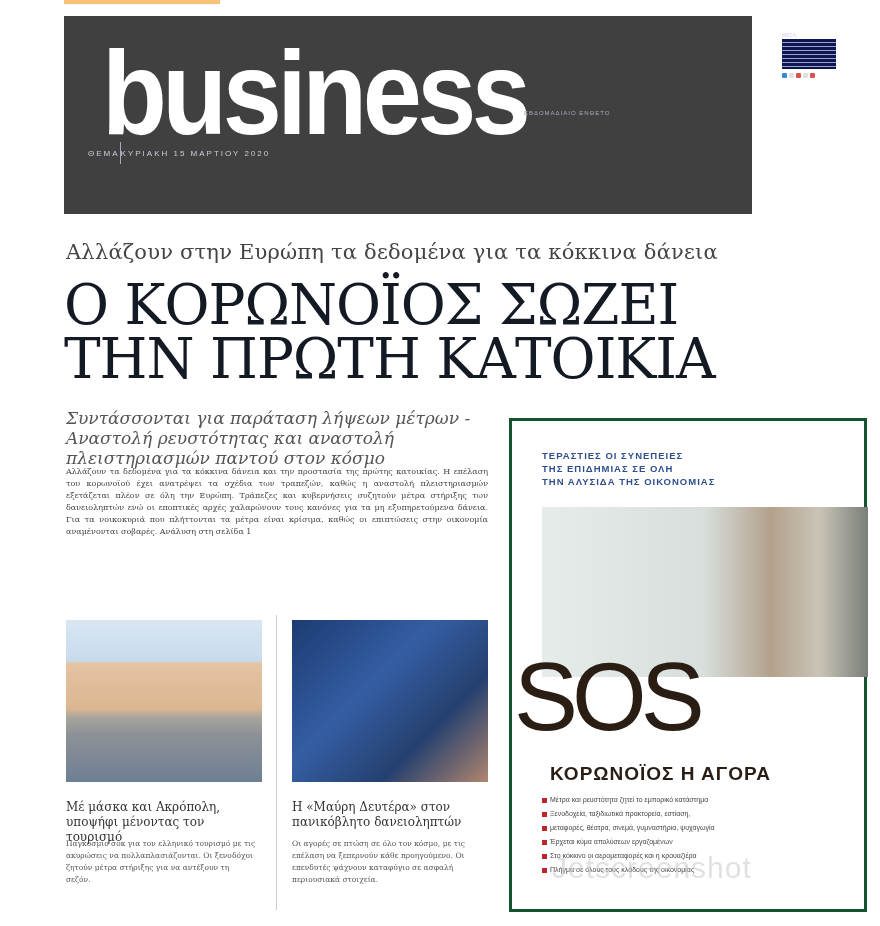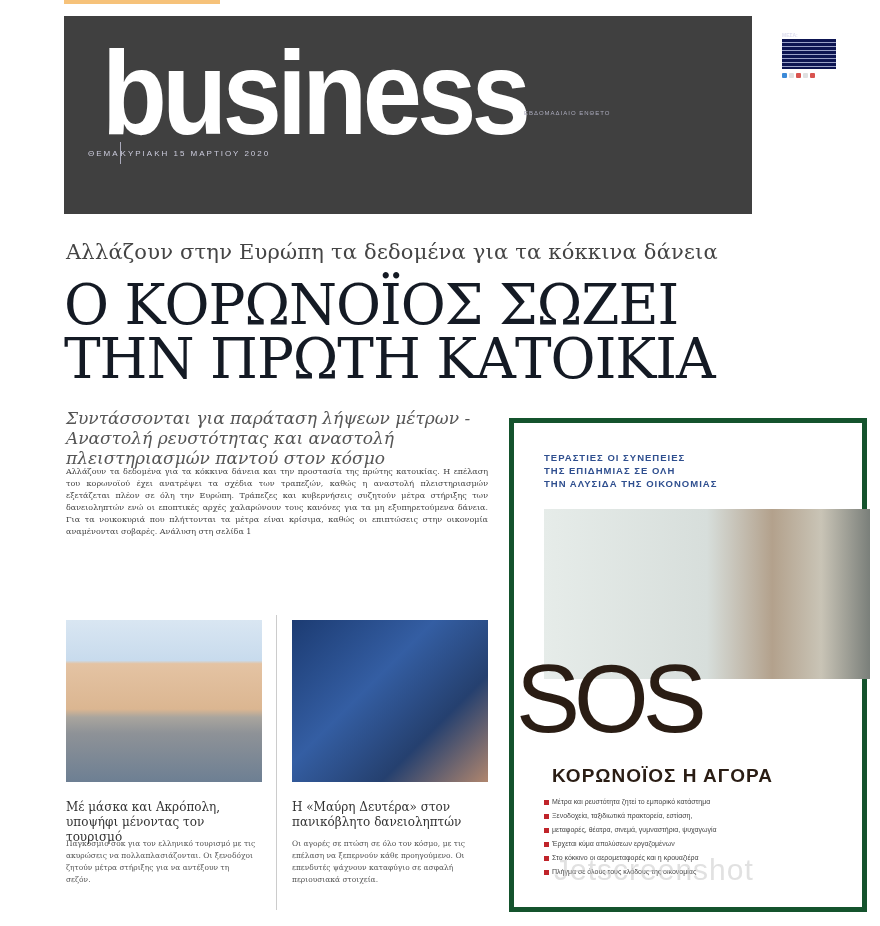--- a/index.html
+++ b/index.html
@@ -18,21 +18,21 @@
 .kicker{position:absolute;left:66px;top:240px;font-size:21px;color:#444;letter-spacing:0.2px}
 .headline{position:absolute;left:64px;top:278px;font-family:"DejaVu Serif",serif;font-size:56px;line-height:54px;color:#141a24;letter-spacing:-1px;transform:scaleX(0.98);transform-origin:left}
 .subhead{position:absolute;left:66px;top:408px;width:430px;font-size:17px;font-style:italic;color:#555;line-height:20px}
 .body{position:absolute;left:66px;top:466px;width:422px;font-size:8px;line-height:12px;color:#444;text-align:justify}
 .photo{position:absolute;overflow:hidden}
 .p1{left:66px;top:620px;width:196px;height:162px;background:linear-gradient(#d9e6f2 0%,#c8dbed 25%,#e4c3a3 27%,#dbb691 55%,#a9a59e 60%,#8e9297 70%,#6d7f93 100%)}
 .p2{left:292px;top:620px;width:196px;height:162px;background:linear-gradient(135deg,#1c3b72,#345ea3 40%,#25406f 70%,#b0866e)}
 .vline{position:absolute;left:276px;top:615px;width:1px;height:295px;background:#ccc}
 .cap{position:absolute;font-size:12px;line-height:15px;color:#333}
 .capbody{position:absolute;font-size:7.5px;line-height:12px;color:#555;width:190px}
-.box{position:absolute;left:509px;top:418px;width:358px;height:494px;border:5px solid #14532d;background:#fff}
+.box{position:absolute;left:509px;top:418px;width:358px;height:494px;border:3px solid #14532d;background:#fff}
 .box-title{position:absolute;left:30px;top:28px;font-family:"Liberation Sans",sans-serif;font-weight:bold;font-size:9.5px;line-height:13px;color:#2f4f8f;letter-spacing:1px}
 .box-photo{position:absolute;left:30px;top:86px;width:326px;height:170px;background:linear-gradient(90deg,#e6ece9 0%,#d7dedb 50%,#b3a18c 70%,#c9c4b6 85%,#7a7f7a 100%)}
 .sos{position:absolute;left:2px;top:228px;font-family:"Liberation Sans",sans-serif;font-weight:normal;font-size:96px;color:#2a1d14;letter-spacing:-6px;line-height:1}
 .sos-sub{position:absolute;left:38px;top:342px;font-family:"Liberation Sans",sans-serif;font-weight:bold;font-size:19px;color:#2a1d14;letter-spacing:1px}
 .bullets{position:absolute;left:30px;top:372px;width:324px;font-family:"Liberation Sans",sans-serif;font-size:7px;line-height:14px;color:#444}
 .bullets li{list-style:none;position:relative;padding-left:8px}
 .bullets li::before{content:"";position:absolute;left:0;top:5px;width:5px;height:5px;background:#c0242a}
 .wm{position:absolute;left:40px;top:430px;font-family:"Liberation Sans",sans-serif;font-size:30px;color:rgba(200,200,200,.55);letter-spacing:1px}
 </style>
 </head>

